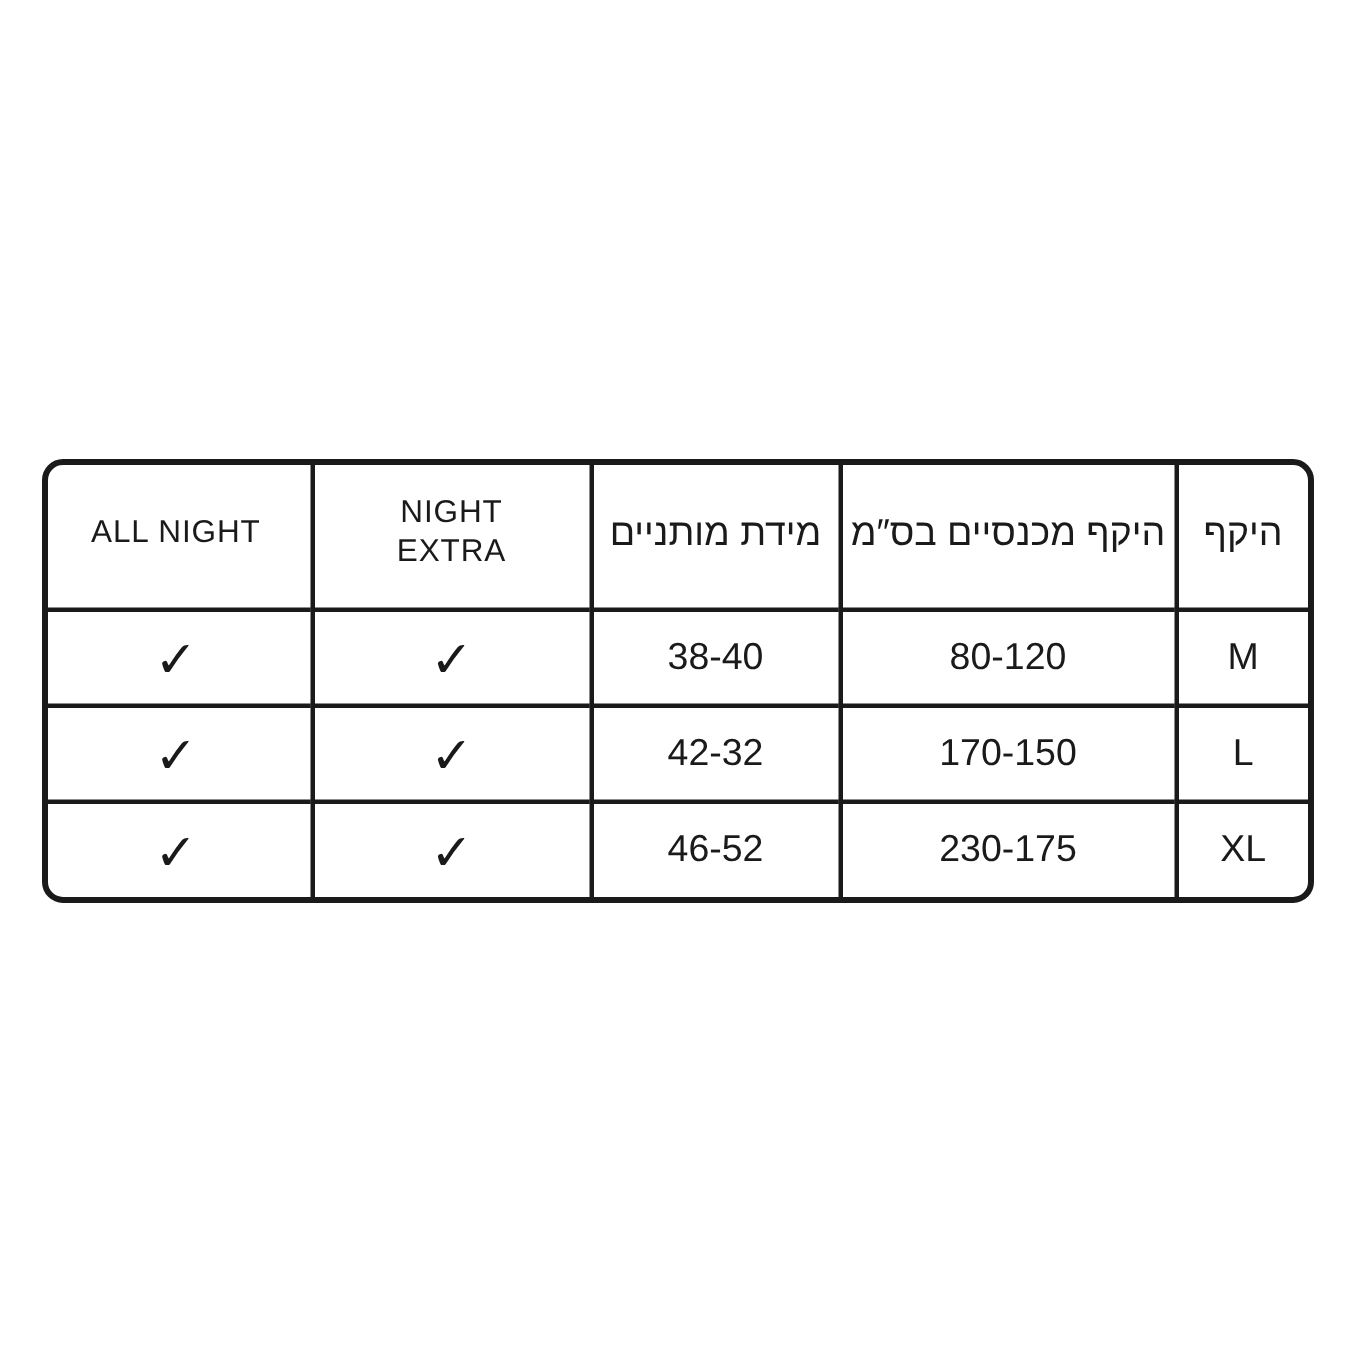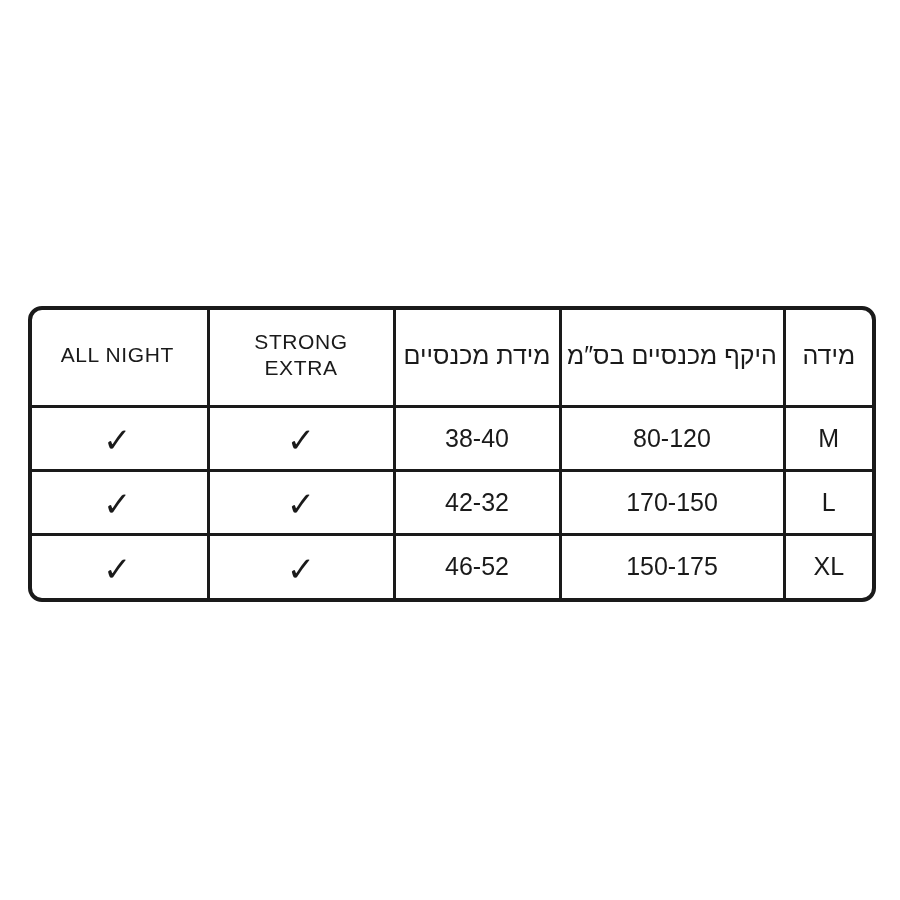--- a/index.html
+++ b/index.html
@@ -123,30 +123,30 @@
     <colgroup>
       <col class="c-size">
       <col class="c-waist">
       <col class="c-pants">
       <col class="c-extra">
       <col class="c-night">
     </colgroup>
     <tbody>
       <tr class="header-row">
         <td>
-          <span class="hdr-he">מידה</span>
+          <span class="hdr-he">היקף</span>
         </td>
         <td>
           <span class="hdr-he">היקף מכנסיים בס″מ</span>
         </td>
         <td>
-          <span class="hdr-he">מידת מכנסיים</span>
-        </td>
-        <td>
-          <div class="hdr-en">STRONG</div>
+          <span class="hdr-he">מידת מותניים</span>
+        </td>
+        <td>
+          <div class="hdr-en">NIGHT</div>
           <div class="hdr-en">EXTRA</div>
         </td>
         <td>
           <span class="hdr-en">ALL NIGHT</span>
         </td>
       </tr>
 
       <tr class="data-row">
         <td>
           <span class="cell-size">M</span>
@@ -181,21 +181,21 @@
         <td>
           <span class="check">✓</span>
         </td>
       </tr>
 
       <tr class="data-row">
         <td>
           <span class="cell-size">XL</span>
         </td>
         <td>
-          <span class="cell-val">150-175</span>
+          <span class="cell-val">230-175</span>
         </td>
         <td>
           <span class="cell-val">46-52</span>
         </td>
         <td>
           <span class="check">✓</span>
         </td>
         <td>
           <span class="check">✓</span>
         </td>

